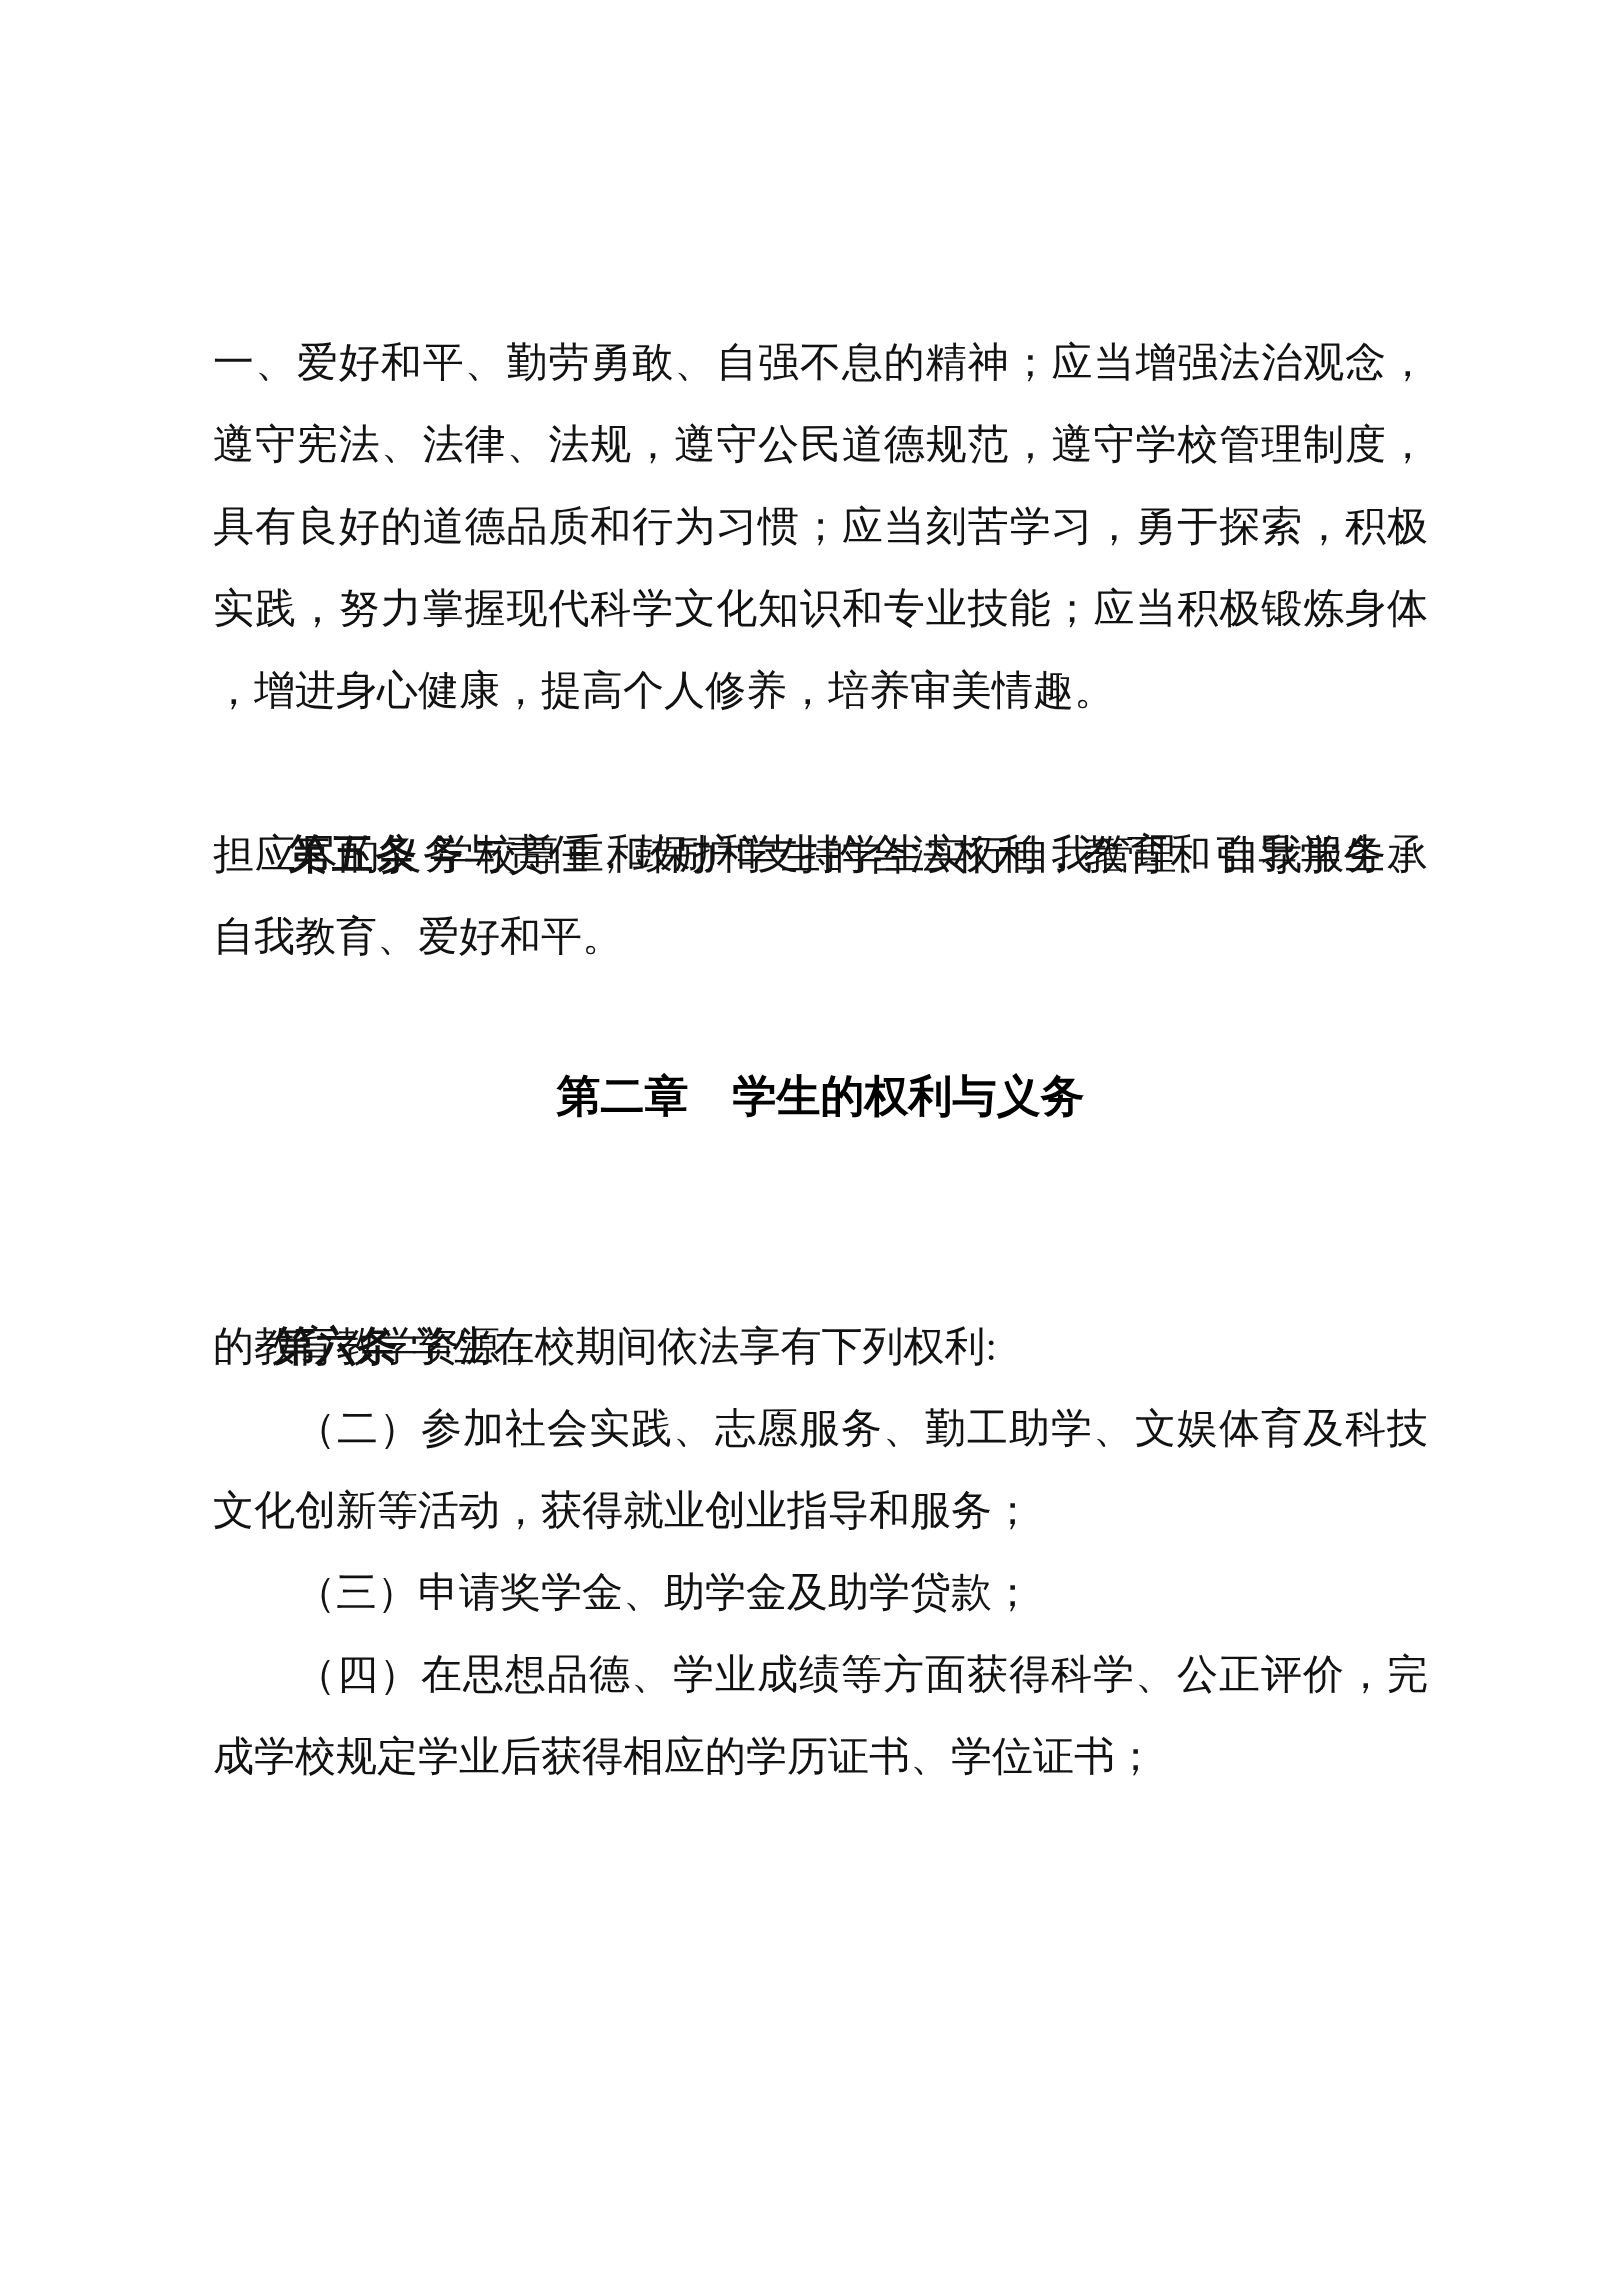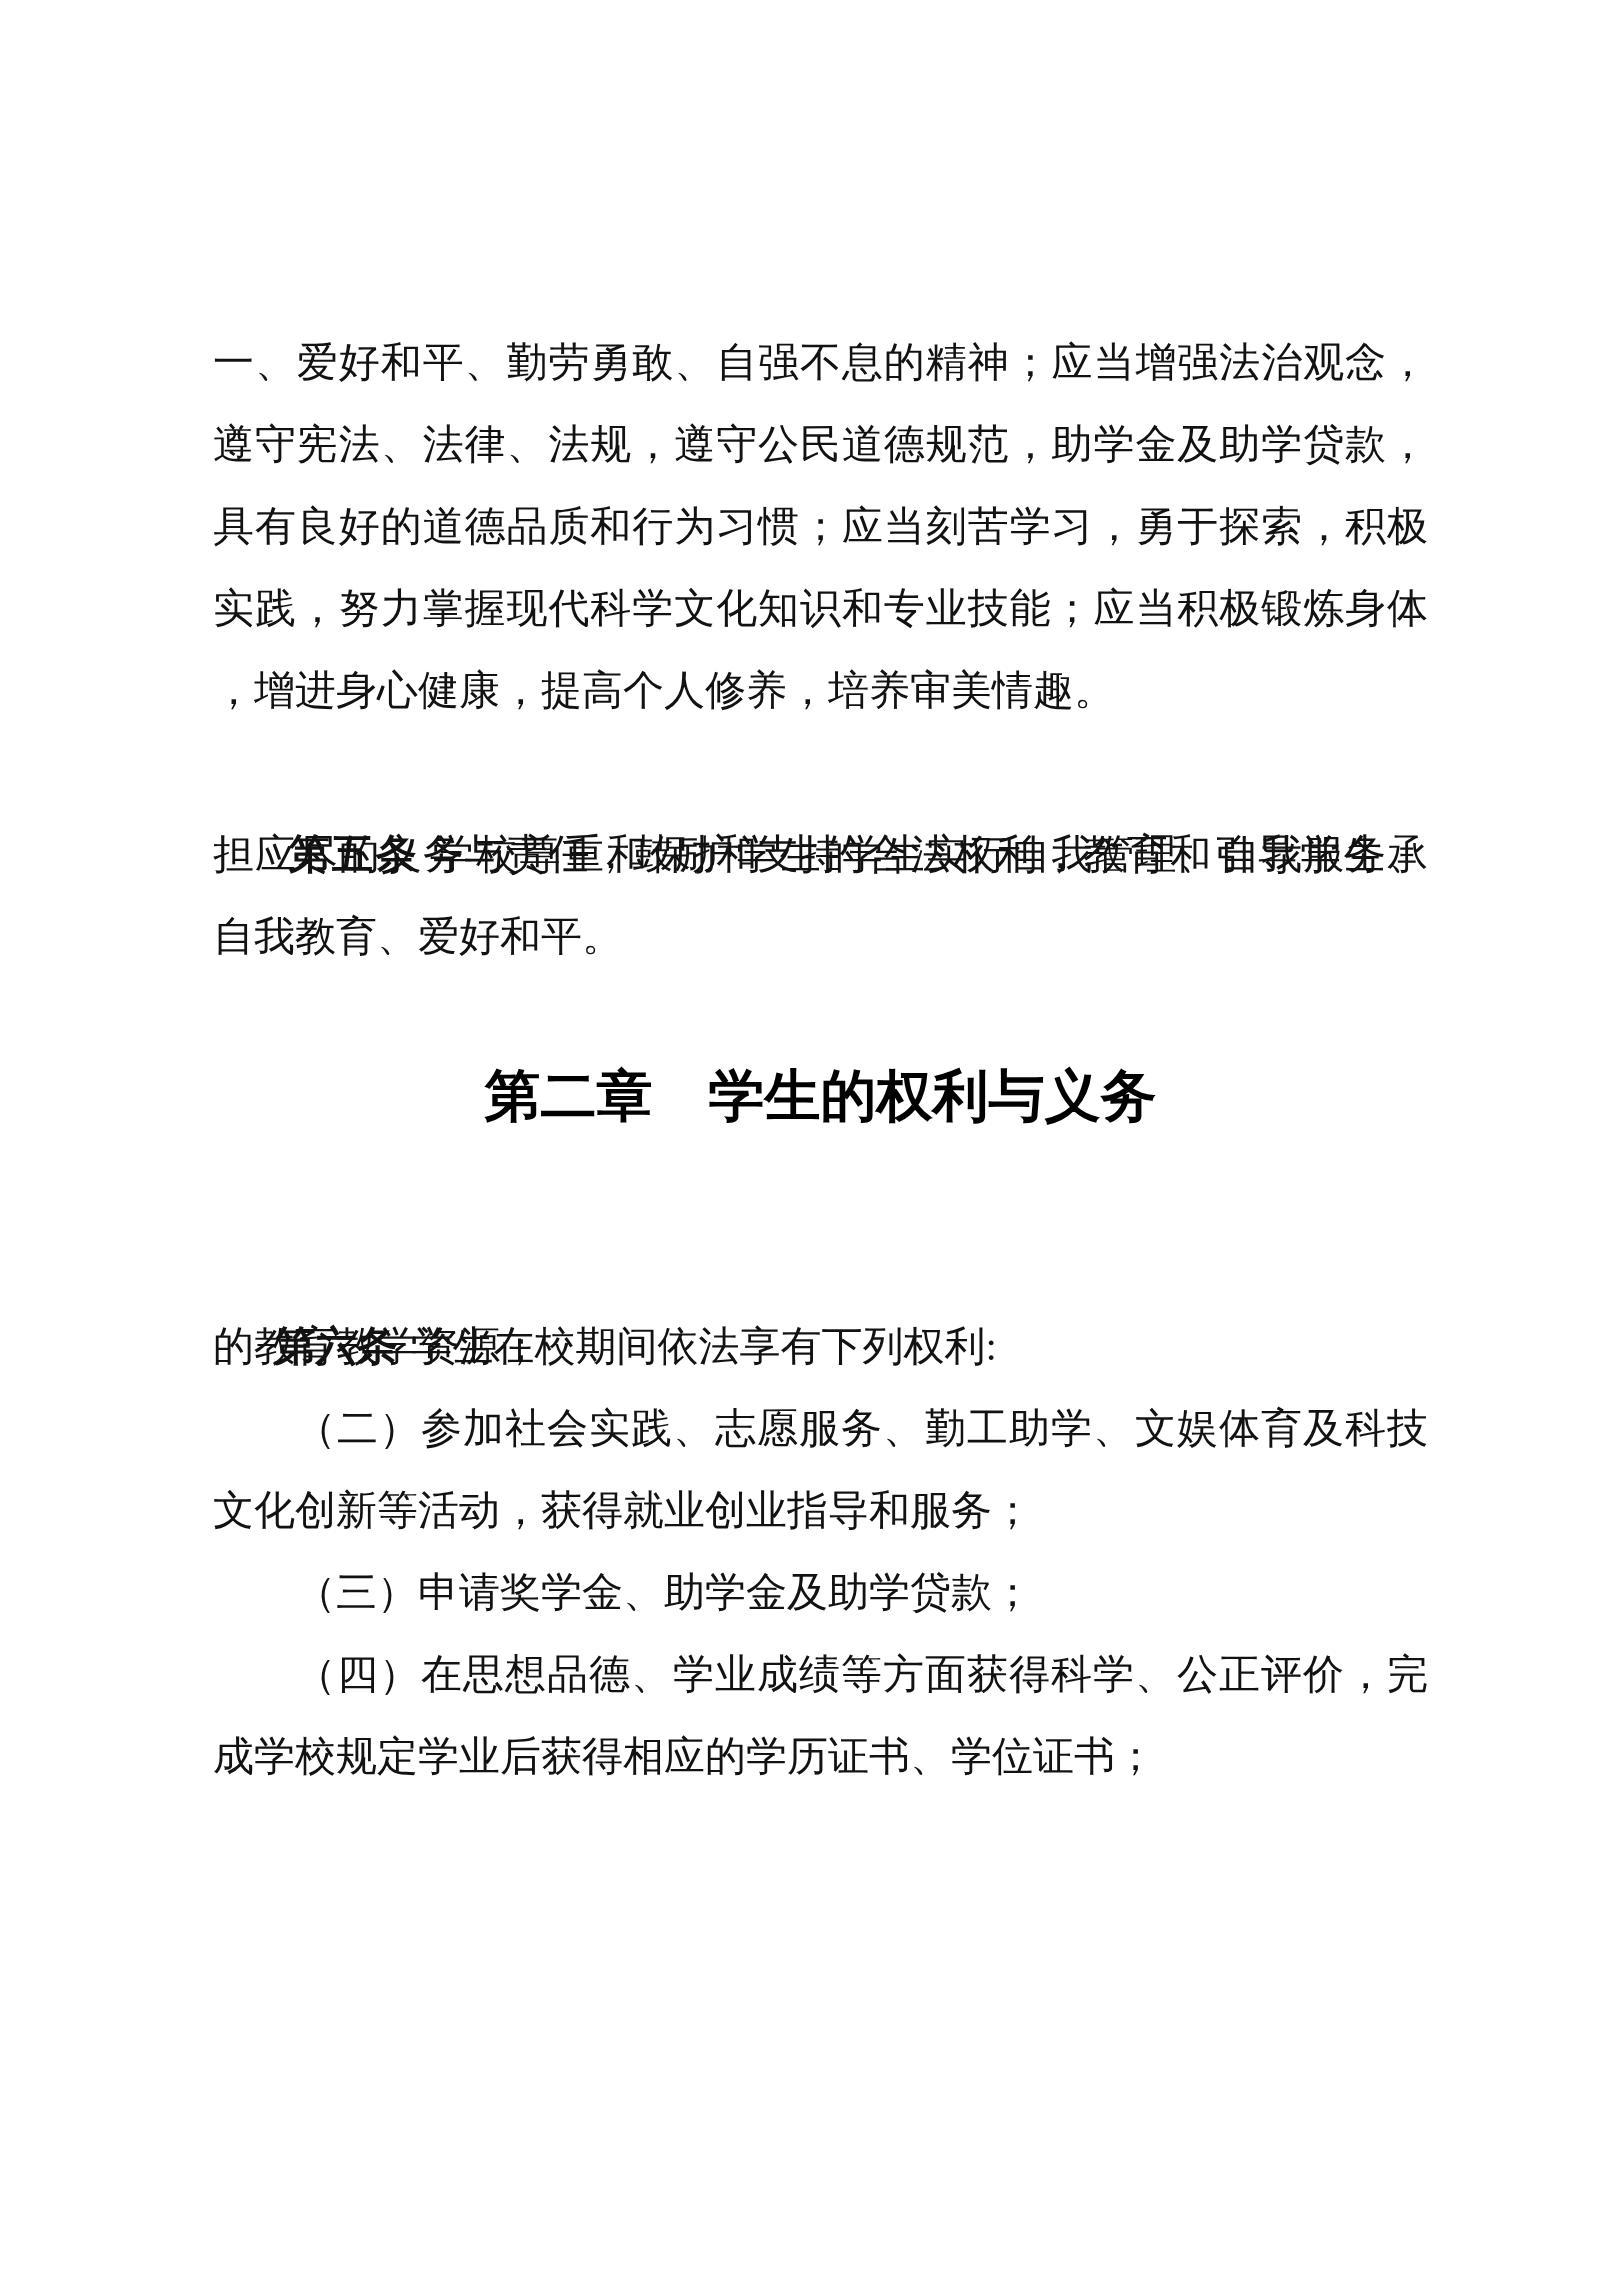--- a/index.html
+++ b/index.html
@@ -40,21 +40,21 @@
     font-weight: bold;
     margin-right: 14px;
   }
   .heading {
     position: absolute;
     left: 213px;
     width: 1215px;
     top: 1055px;
     height: 82px;
     line-height: 82px;
-    font-size: 56px;
+    font-size: 44px;
     font-weight: bold;
     font-family: "Liberation Sans", sans-serif;
     text-align: center;
     color: #000000;
     white-space: pre;
   }
   .pagenum {
     position: absolute;
     left: 213px;
     width: 1215px;
@@ -68,21 +68,21 @@
     color: #121212;
   }
 </style>
 </head>
 <body>
 
 <div class="page">
 
   <div class="textcol block1">
     <div class="line fill">一、爱好和平、勤劳勇敢、自强不息的精神；应当增强法治观念，</div>
-    <div class="line fill">遵守宪法、法律、法规，遵守公民道德规范，助学金及助学贷款，</div>
+    <div class="line fill">遵守宪法、法律、法规，遵守公民道德规范，遵守学校管理制度，</div>
     <div class="line fill">具有良好的道德品质和行为习惯；应当刻苦学习，勇于探索，积极</div>
     <div class="line fill">实践，努力掌握现代科学文化知识和专业技能；应当积极锻炼身体</div>
     <div class="line">，增进身心健康，提高个人修养，培养审美情趣。</div>
     <div class="line fill indent">
       <span class="term">第五条</span><span>学校尊重和保护学生的合法权利，教育和引导学生承</span>
     </div>
     <div class="line fill">担应尽的义务与责任，鼓励和支持学生实行自我管理、自我服务、</div>
     <div class="line">自我教育、爱好和平。</div>
   </div>
 

